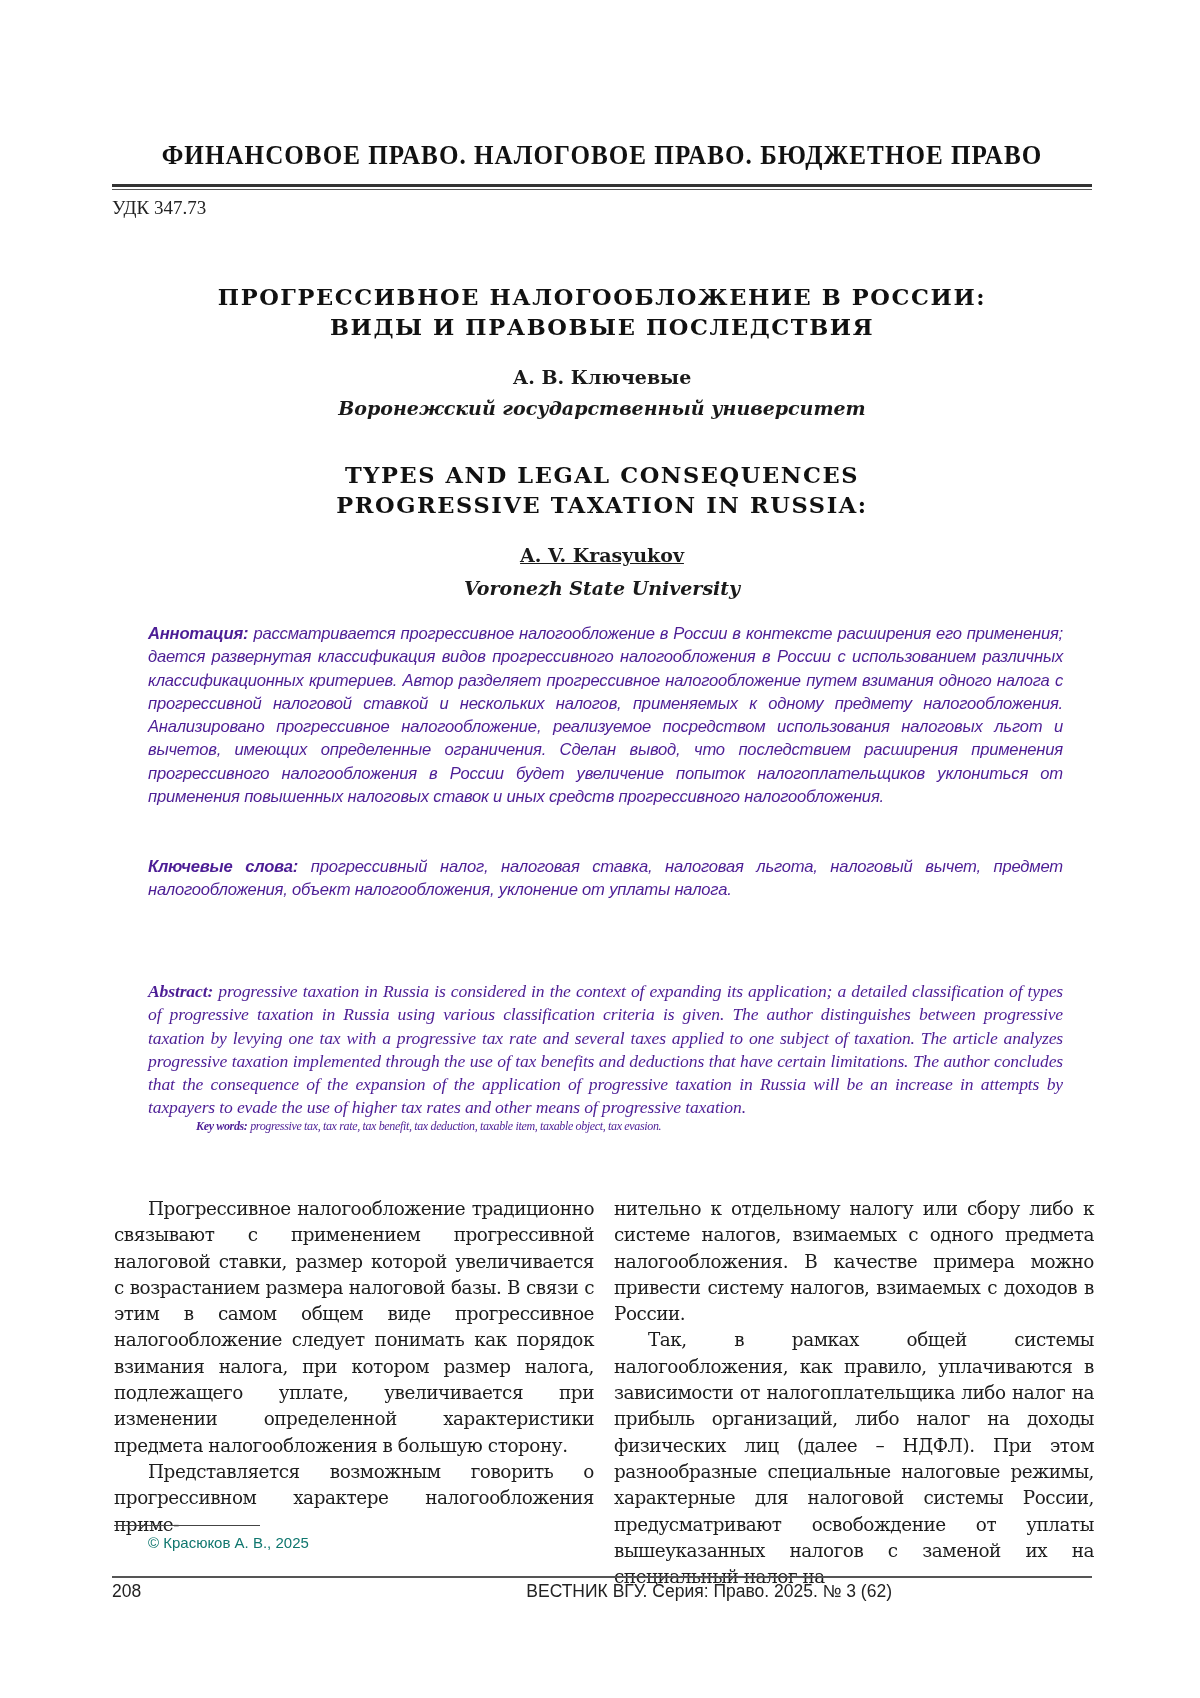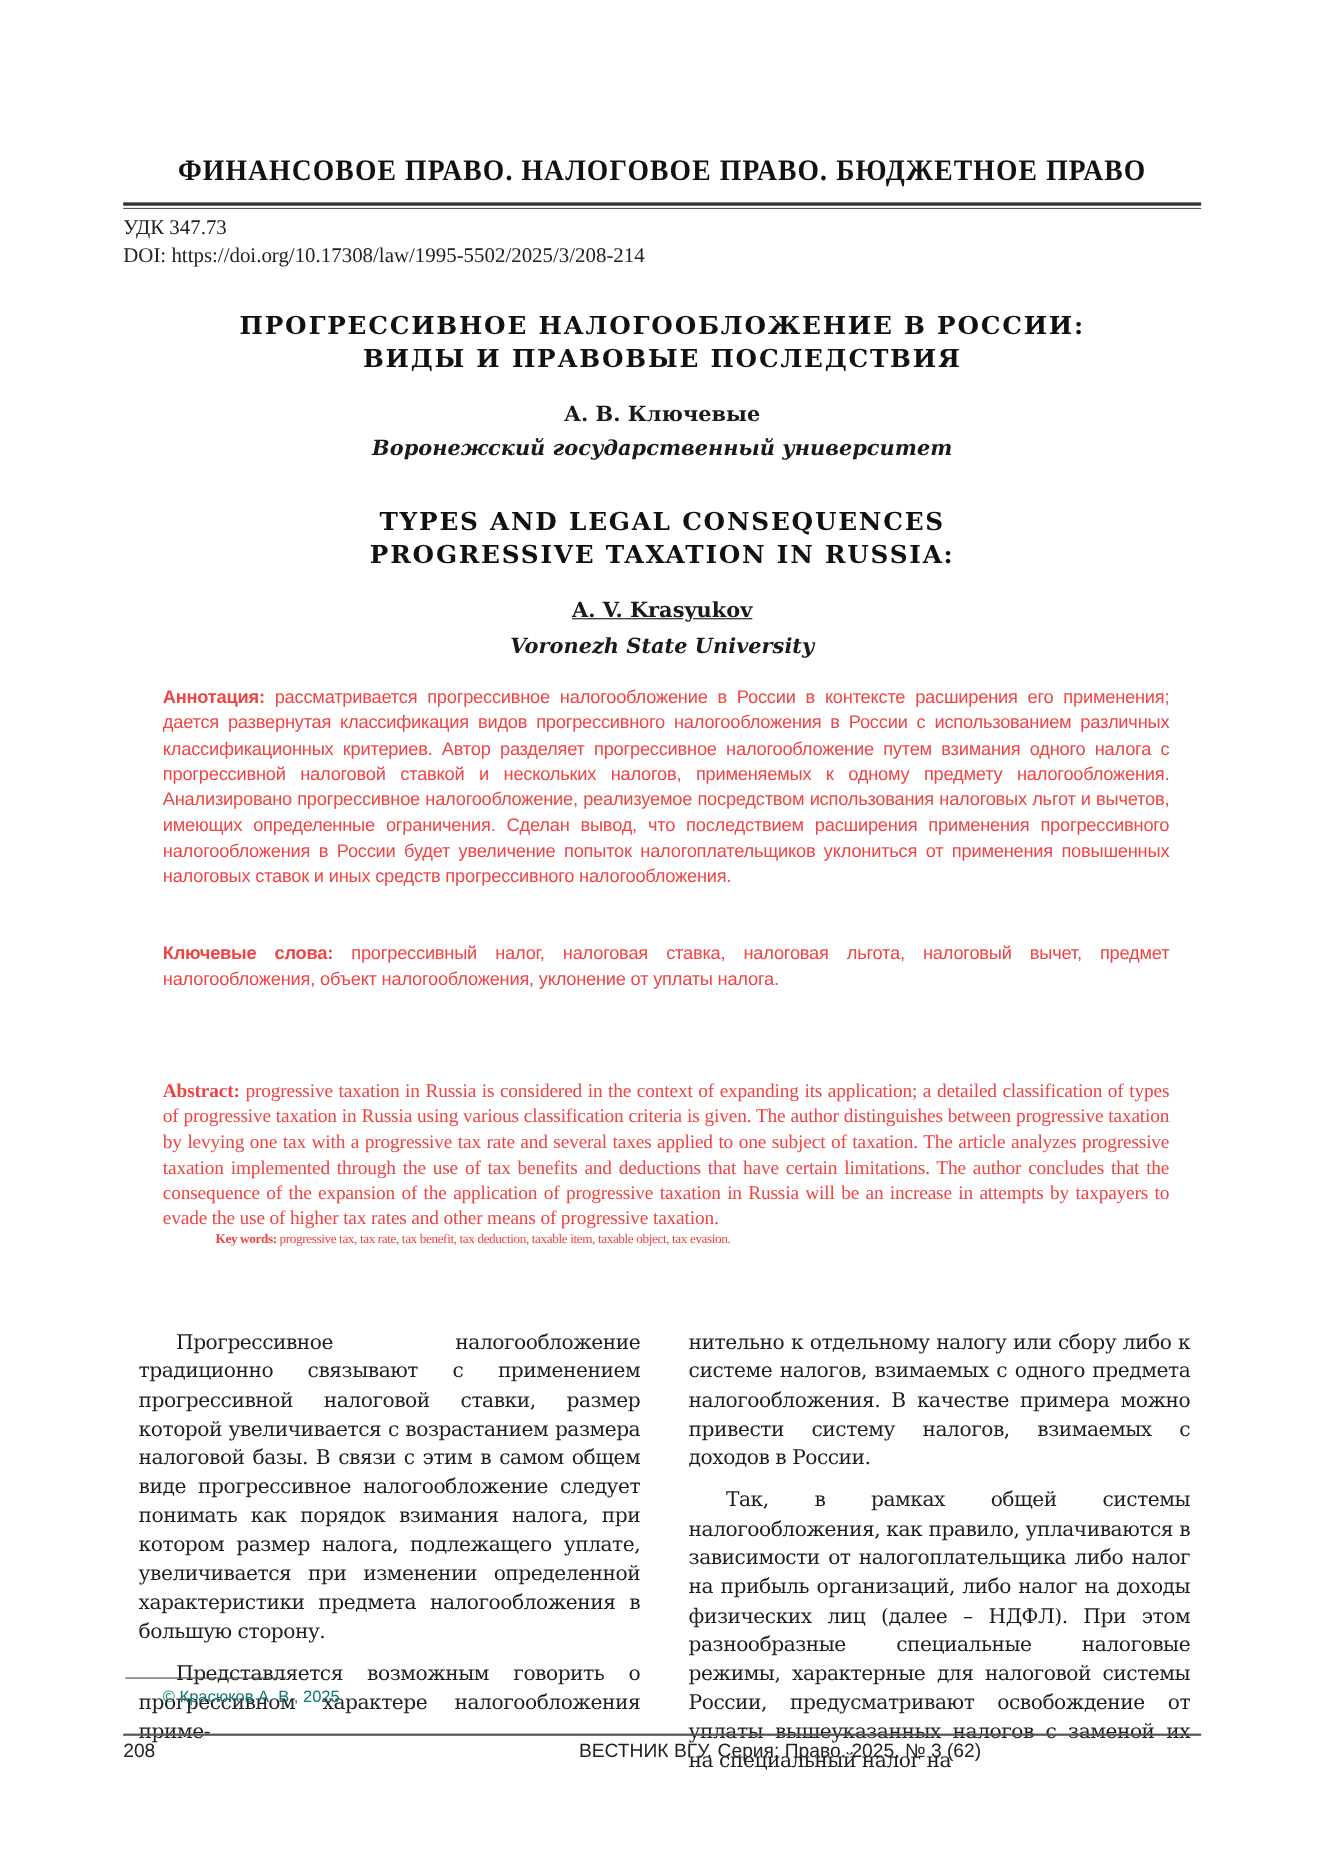--- a/index.html
+++ b/index.html
@@ -43,37 +43,38 @@
     .affil {
       position: absolute; left: 112px; width: 980px; text-align: center;
       font-weight: bold; font-style: italic; font-size: 19px; font-family: "DejaVu Serif", serif;
     }
     .affil-ru { top: 397px; }
     .affil-en { top: 577px; }
 
     .abstract-block {
       position: absolute; left: 148px; width: 915px;
       font-size: 16.6px; line-height: 23.3px; text-align: justify;
-      font-family: "Liberation Sans", sans-serif; color: #ef4444;
+      font-family: "Liberation Sans", sans-serif; color: #4c1d95;
       letter-spacing: -0.2px;
+      font-style: italic;
     }
     .abstract-ru { top: 622px; }
     .keywords-ru { top: 855px; }
     .abstract-en { top: 980px; font-family: "Liberation Serif", serif; font-size: 17.6px; letter-spacing: -0.15px; }
     .keywords-en { top: 1115px; font-family: "Liberation Serif", serif; font-size: 12px; letter-spacing: -0.35px; margin-left: 48px; }
     .lbl { font-weight: bold; }
 
     .col {
       position: absolute; top: 1196px; width: 480px;
       font-size: 18.4px; line-height: 26.3px; text-align: justify;
       font-family: "DejaVu Serif", serif; color: #1c1c1c; letter-spacing: -0.45px;
     }
     .col-left { left: 114px; }
     .col-right { left: 614px; }
-    .col p { margin: 12px; text-indent: 34px; }
+    .col p { margin: 0; text-indent: 34px; }
     .col p.cont { text-indent: 0; }
 
     .footnote-rule {
       position: absolute; left: 114px; top: 1525px; width: 146px; height: 0;
       border-top: 1.5px solid #444;
     }
     .footnote {
       position: absolute; left: 148px; top: 1534px; font-size: 15px;
       font-family: Liberation Sans, sans-serif; color: #0f766e;
     }
@@ -91,21 +92,20 @@
     }
   </style>
 </head>
 <body>
 
 <div class="page">
 
   <div class="section-title">ФИНАНСОВОЕ ПРАВО. НАЛОГОВОЕ ПРАВО. БЮДЖЕТНОЕ ПРАВО</div>
   <div class="double-rule"></div>
   <div class="udk">УДК 347.73</div>
-  <div class="doi">DOI: https://doi.org/10.17308/law/1995-5502/2025/3/208-214</div>
 
   <div class="title-ru">
     <div>ПРОГРЕССИВНОЕ НАЛОГООБЛОЖЕНИЕ В РОССИИ:</div>
     <div>ВИДЫ И ПРАВОВЫЕ ПОСЛЕДСТВИЯ</div>
   </div>
   <div class="author author-ru">А. В. Ключевые</div>
   <div class="affil affil-ru">Воронежский государственный университет</div>
 
   <div class="title-en">
     <div>TYPES AND LEGAL CONSEQUENCES</div>

